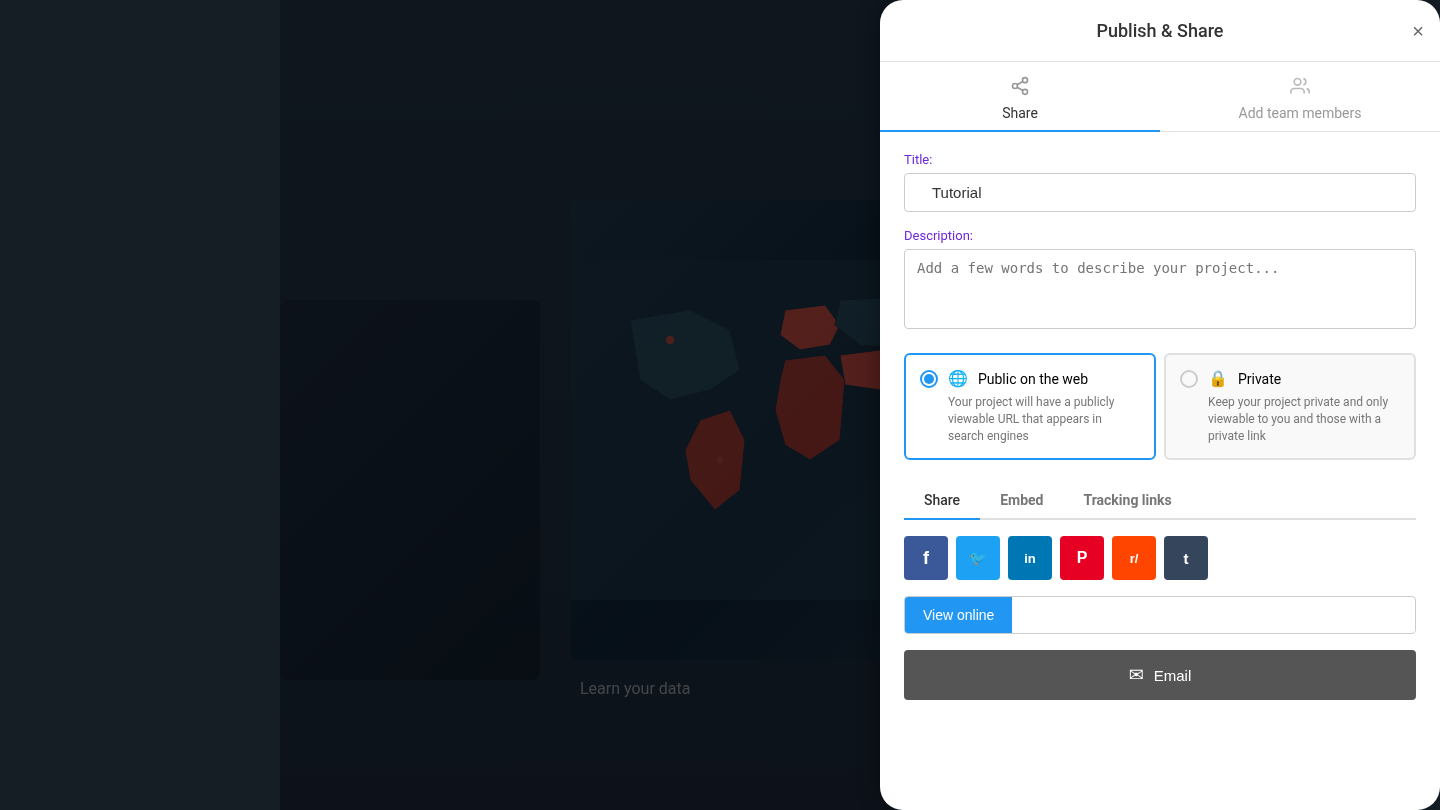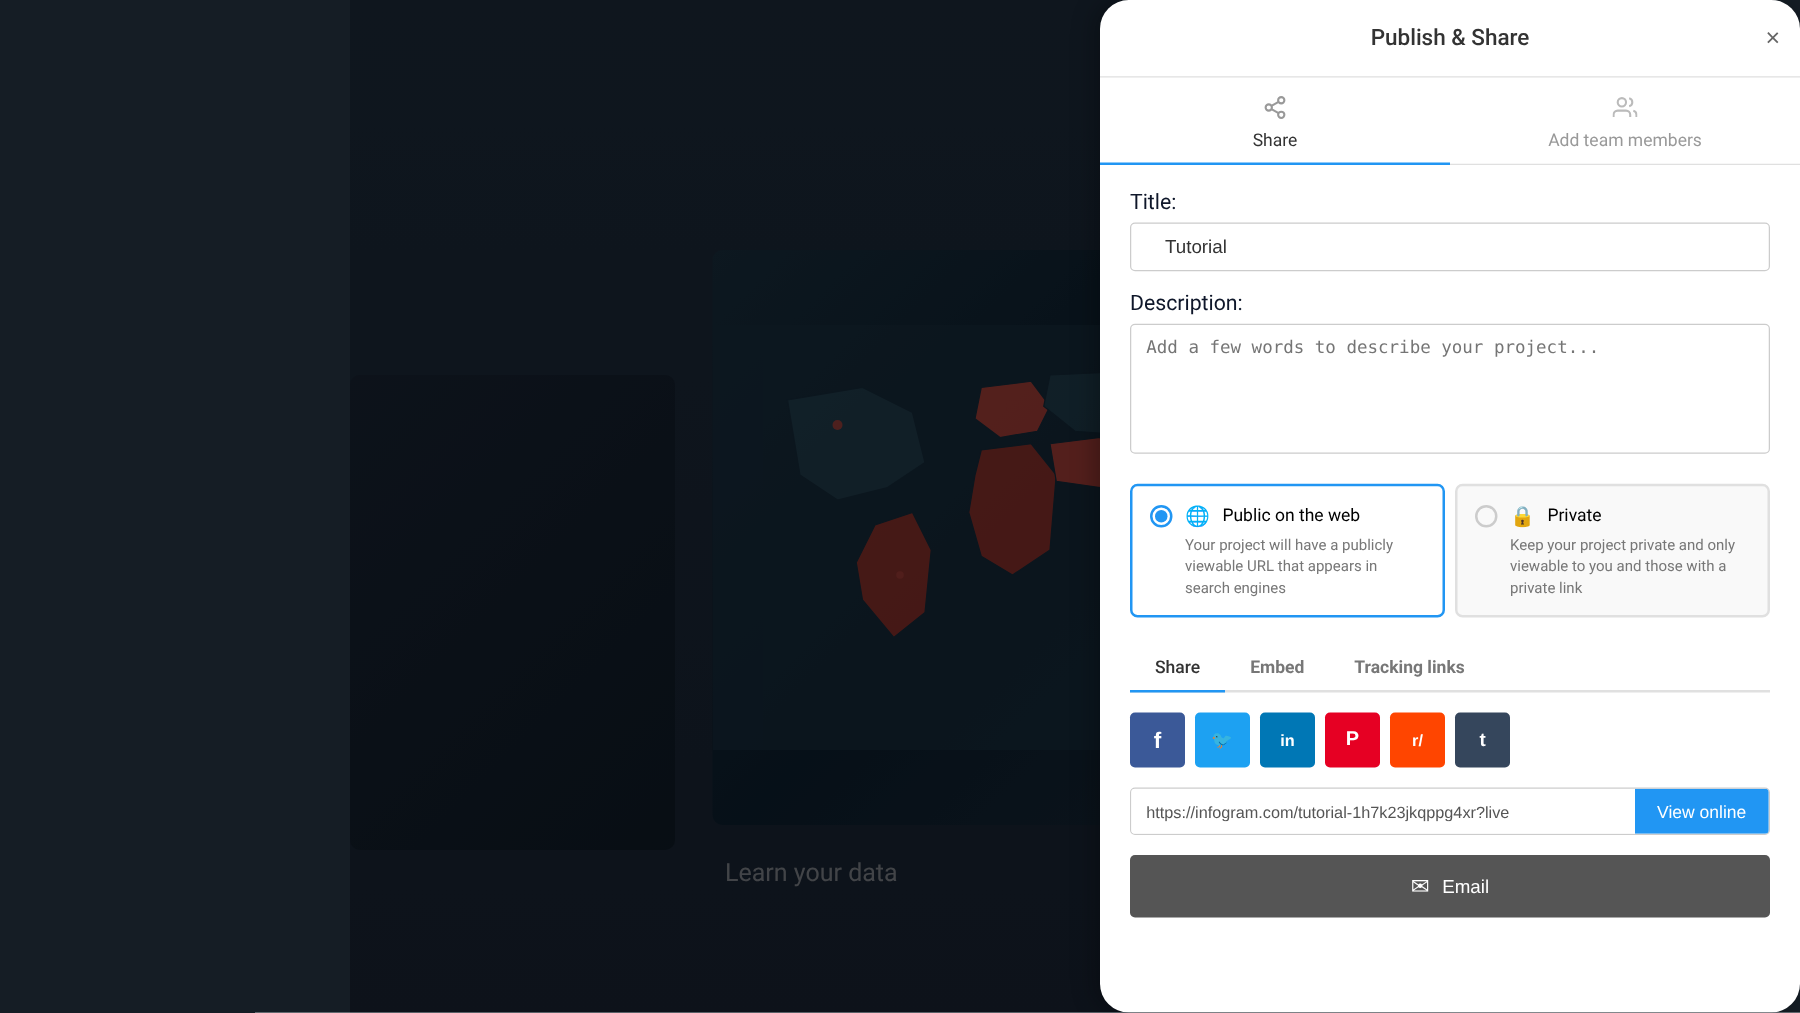--- a/index.html
+++ b/index.html
@@ -163,22 +163,22 @@
     }
 
     
     .modal-body {
       flex: 1;
       overflow-y: auto;
       padding: 20px 24px;
     }
 
     .field-label {
-      font-size: 17px;
-      color: #0f172a;
+      font-size: 13px;
+      color: #6d28d9;
       margin-bottom: 6px;
     }
 
     .text-input {
       width: 100%;
       border: 1px solid #ccc;
       border-radius: 4px;
       padding: 10px 27px;
       font-size: 15px;
       color: #333;
@@ -187,21 +187,21 @@
     }
 
     .textarea-input {
       width: 100%;
       border: 1px solid #ccc;
       border-radius: 4px;
       padding: 10px 12px;
       font-size: 14px;
       color: #aaa;
       outline: none;
-      height: 104px;
+      height: 80px;
       resize: none;
       margin-bottom: 20px;
     }
 
     
     .visibility-options {
       display: flex;
       gap: 8px;
       margin-bottom: 24px;
     }
@@ -416,21 +416,21 @@
         <circle cx="430" cy="80" r="8" fill="#2a5060"></circle>
         <circle cx="445" cy="95" r="5" fill="#2a5060"></circle>
 
         <circle cx="100" cy="80" r="4" fill="#e74c3c" opacity="0.9"></circle>
         <circle cx="240" cy="65" r="5" fill="#e74c3c" opacity="0.9"></circle>
         <circle cx="330" cy="115" r="4" fill="#e74c3c" opacity="0.9"></circle>
         <circle cx="150" cy="200" r="3" fill="#e74c3c" opacity="0.8"></circle>
       </svg>
     </div>
 
-    <div style="position:absolute;bottom:100px;left:300px;color:#ccc;font-size:20px;opacity:0.6;">Learn your data</div>
+    <div style="position:absolute;bottom:112px;left:300px;color:#ccc;font-size:16px;opacity:0.6;">Learn your data</div>
   </div>
 </div>
 
 <div class="overlay"></div>
 
 <div class="modal">
 
   <div class="modal-header">
     <span class="modal-title">Publish &amp; Share</span>
     <button class="close-btn">×</button>
@@ -526,21 +526,20 @@
       <button class="social-btn reddit" title="Reddit">
         <span style="font-size:13px;font-weight:700;">r/</span>
       </button>
       <button class="social-btn tumblr" title="Tumblr">
         <span style="font-size:15px;font-weight:700;">t</span>
       </button>
     </div>
 
     
     <div class="url-row">
-      <input type="text" class="url-input" value="https://infogram.com/tutorial-1h7k23jkqppg4xr?live" readonly="" style="">
       <button class="view-online-btn">
         <span>View online</span>
       </button>
     </div>
 
     
     <button class="email-btn">
       <span class="email-icon">✉</span>
       <span>Email</span>
     </button>

